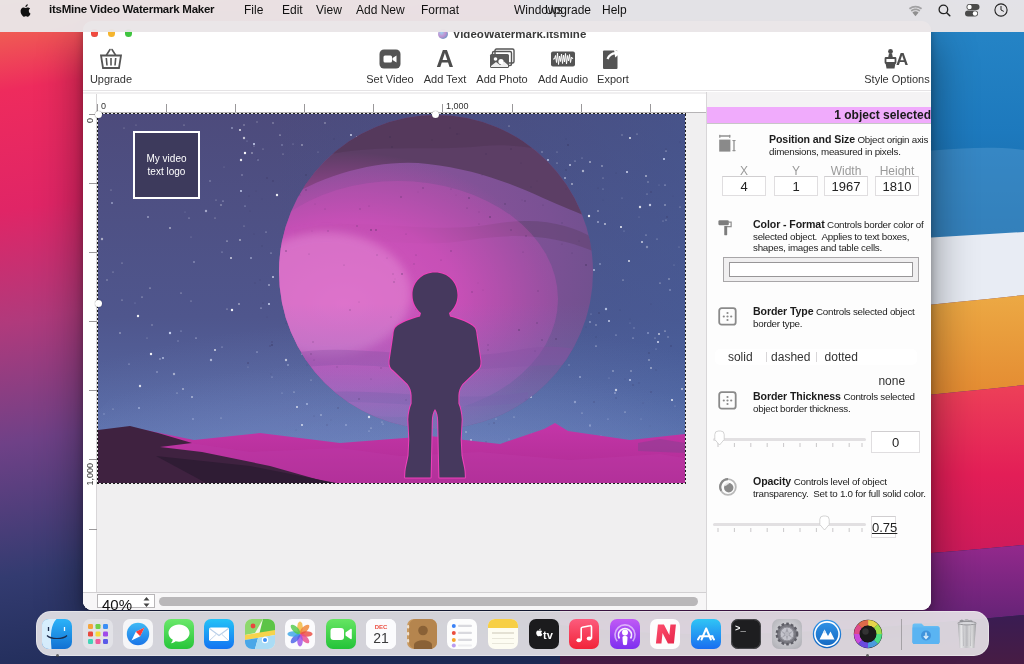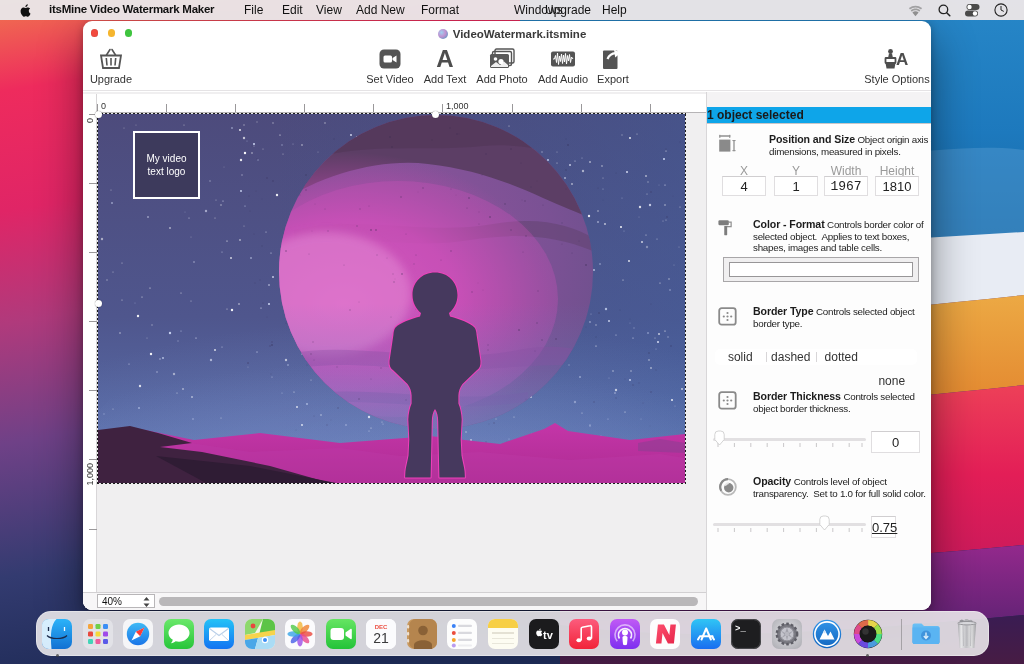--- a/index.html
+++ b/index.html
@@ -1,20 +1,20 @@
 <!DOCTYPE html>
 <html><head>
 <meta charset="utf-8">
 <style>
 * { margin:0; padding:0; box-sizing:border-box; }
 html,body { width:1024px; height:664px; overflow:hidden; font-family:"Liberation Sans", sans-serif; }
 #stage { position:absolute; top:0; left:0; width:1024px; height:664px; overflow:hidden; }
 #wallpaper { position:absolute; top:0; left:0; }
 
-#menubar { position:absolute; top:0; left:0; width:1024px; height:20px; background:rgba(233,229,231,0.97); font-size:12px; color:#111; z-index:5; }
+#menubar { position:absolute; top:0; left:0; width:1024px; height:32px; background:rgba(233,229,231,0.97); font-size:12px; color:#111; z-index:5; }
 #menubar .apple { width:13px; height:15px; }
 #menubar .appname { font-weight:bold; font-size:11.5px; letter-spacing:-0.25px; }
 #menubar .mitem { position:absolute; top:3px; }
 
 #window { position:absolute; left:83px; top:21px; width:848px; height:589px; background:#fff; border-radius:9px; box-shadow:0 18px 45px rgba(0,0,0,0.45), 0 2px 9px rgba(0,0,0,0.28); overflow:hidden;padding-left:48px; }
 #titlebar { position:absolute; top:0; left:0; right:0; height:26px; }
 .tl { position:absolute; top:8px; width:7.5px; height:7.5px; border-radius:50%; }
 #tl-r { left:7.5px; background:#f24a3f; box-shadow:inset 0 0 1px rgba(0,0,0,.3);}
 #tl-y { left:24.5px; background:#f5b52e; }
 #tl-g { left:41.5px; background:#3fc43f; }
@@ -26,25 +26,25 @@
 .tbitem .ticon { display:block; margin:0 auto 3px auto; height:22px; }
 
 #canvasarea { position:absolute; top:71px; left:0; width:623px; bottom:0; background:#f0eff0; }
 #hruler { position:absolute; top:2px; left:0; right:0; height:19px; background:#fff; border-bottom:1px solid #b6b4b6; }
 #vruler { position:absolute; top:2px; left:0; width:14px; bottom:0; background:#fff; border-right:1px solid #d8d6d8; }
 #video { position:absolute; left:15px; top:22px; width:587px; height:369px; }
 #video svg { display:block; }
 #selbox { position:absolute; left:14px; top:21px; width:589px; height:371px; background-image:repeating-linear-gradient(90deg,#1a1a1a 0,#1a1a1a 2px,#e8e8e8 2px,#e8e8e8 4px), repeating-linear-gradient(90deg,#1a1a1a 0,#1a1a1a 2px,#e8e8e8 2px,#e8e8e8 4px), repeating-linear-gradient(0deg,#1a1a1a 0,#1a1a1a 2px,#e8e8e8 2px,#e8e8e8 4px), repeating-linear-gradient(0deg,#1a1a1a 0,#1a1a1a 2px,#e8e8e8 2px,#e8e8e8 4px); background-position:0 0, 0 100%, 0 0, 100% 0; background-size:100% 1px, 100% 1px, 1px 100%, 1px 100%; background-repeat:no-repeat; pointer-events:none; }
 .handle { position:absolute; width:7px; height:7px; border-radius:50%; background:#fff; box-shadow:0 0 1px rgba(0,0,0,.6); }
 #bottombar { position:absolute; left:0; right:0; bottom:0; height:18px; background:#f7f6f7; border-top:1px solid #d2d0d2; }
-#zoomctl { position:absolute; left:14px; bottom:2px; width:58px; height:14px; background:#fff; border:1px solid #b8b6b8; font-size:10px; color:#111; }
+#zoomctl { position:absolute; left:14px; bottom:2px; width:58px; height:14px; background:#fff; border:1px solid #b8b6b8; font-size:15px; color:#111; }
 #hscroll { position:absolute; left:76px; right:8px; bottom:4px; height:9px; background:#b9b7b9; border-radius:5px; }
 
 #rpanel { position:absolute; top:71px; left:623px; right:0; bottom:0; background:#fdfdfd; border-left:1px solid #d8d6d8; font-size:11px; color:#1a1a1a; }
-#objselected { position:absolute; top:15px; left:0; right:0; height:17px; line-height:17px; text-align:left; font-size:12px; font-weight:bold; border-bottom:1px solid #c8c6c8; background:#0ea5e9; }
+#objselected { position:absolute; top:15px; left:0; right:0; height:17px; line-height:17px; text-align:right; font-size:12px; font-weight:bold; border-bottom:1px solid #c8c6c8; background:#f0abfc; }
 .sect-icon { position:absolute; left:11px; width:20px; height:20px; }
 .sect-text { position:absolute; left:46px; right:-42px; line-height:11.5px; font-size:9.8px; color:#1c1c1c; letter-spacing:-0.25px; }
 .sect-text b { font-size:10.6px; letter-spacing:-0.1px; }
 .flabel { position:absolute; font-size:12px; color:#9a9a9a; text-align:center; }
 .fbox { position:absolute; height:20px; background:#fff; border:1px solid #e0dee0; border-top-color:#d0ced0; text-align:center; font-size:13px; color:#222; line-height:20px; }
 #colorwell { position:absolute; left:16px; top:165px; width:196px; height:25px; border:1px solid #a8a6a8; background:#f0eff0; }
 #colorwell .inner { position:absolute; left:5px; top:4px; right:5px; bottom:4px; background:#fff; border:1px solid #989698; }
 #segctl { position:absolute; left:8px; top:257px; width:202px; height:16px; display:flex; background:#fff; border-radius:5px; font-size:12px; color:#333; }
 #segctl .seg { flex:1; text-align:center; line-height:17px; position:relative; }
 #segctl .seg + .seg::before { content:""; position:absolute; left:0; top:3px; bottom:3px; width:1px; background:#d8d6d8; }
@@ -920,21 +920,21 @@
           </g>
           <rect x="1" y="7" width="14" height="15" fill="#8a8a8a"></rect>
         </svg>
     <div class="sect-text" style="top:42px;margin-left:16px;"><b>Position and Size</b> <span>Object origin axis and<br>dimensions, measured in pixels.</span></div>
     <div class="flabel" style="left:15px;top:72px;width:44px;">X</div>
     <div class="flabel" style="left:67px;top:72px;width:44px;">Y</div>
     <div class="flabel" style="left:117px;top:72px;width:44px;">Width</div>
     <div class="flabel" style="left:168px;top:72px;width:44px;">Height</div>
     <div class="fbox" style="left:15px;top:84px;width:44px;">4</div>
     <div class="fbox" style="left:67px;top:84px;width:44px;">1</div>
-    <div class="fbox" style="left:117px;top:84px;width:44px;font-family:Liberation Mono, monospace;">1967</div>
+    <div class="fbox" style="left:117px;top:84px;width:44px;">1967</div>
     <div class="fbox" style="left:168px;top:84px;width:44px;">1810</div>
     <svg class="sect-icon" style="top:127px;" width="24" height="24" viewBox="0 0 24 24">
           <g fill="#7d7d7d">
             <rect x="0.5" y="1.5" width="12.5" height="6" rx="1.5"></rect>
             <path d="M13 3 L16.5 3 L16.5 10 L10 10 L10 8.5 L15 8.5 L15 4.5 L13 4.5 Z" opacity="0.85"></path>
             <rect x="7.5" y="8.5" width="3.5" height="11" rx="0.5"></rect>
           </g>
         </svg>
     <div class="sect-text" style="top:127px;"><b>Color - Format</b> <span>Controls border color of<br>selected object.&nbsp; Applies to text boxes,<br>shapes, images and table cells.</span></div>
     <div id="colorwell">

